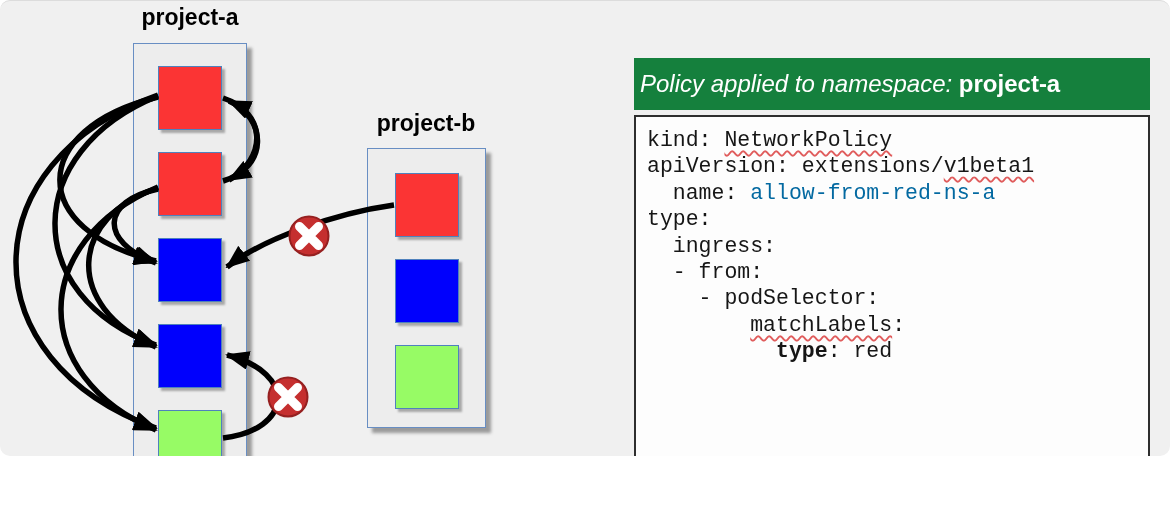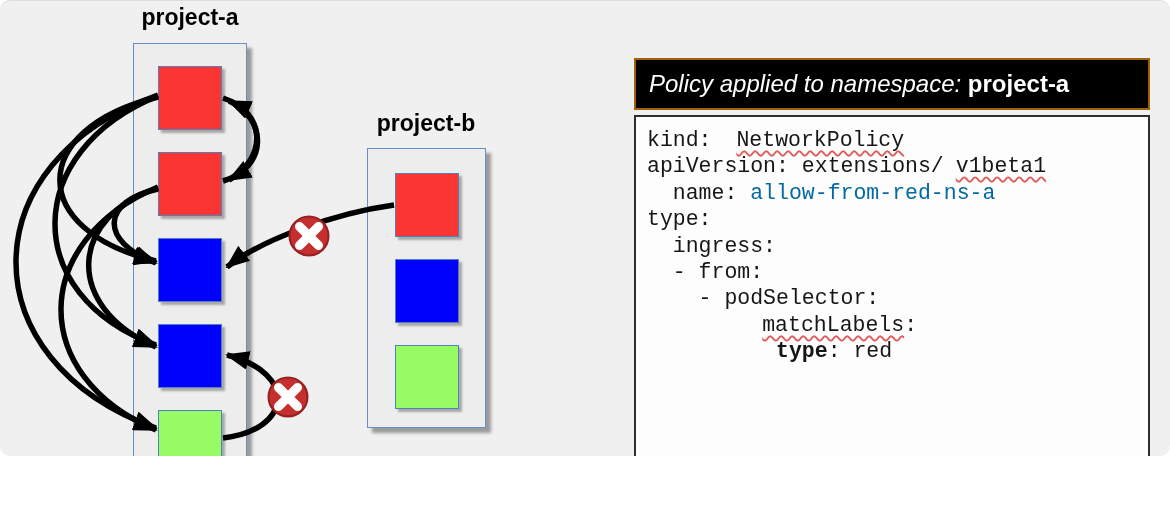--- a/index.html
+++ b/index.html
@@ -28,37 +28,37 @@
     position:absolute;font-weight:bold;font-size:23px;color:#000;
     text-align:center;z-index:2;
   }
   #title-a{left:133px;top:3px;width:114px;}
   #title-b{left:362px;top:109px;width:128px;}
   
   svg.overlay{position:absolute;left:0;top:0;z-index:5;pointer-events:none;}
   
   .panel-header{
     position:absolute;left:634px;top:57px;width:516px;height:52px;
-    background:#000000;border:2px solid #a16207;box-sizing:border-box;
-    color:#ffffff;display:flex;align-items:center;padding-left:13px;
+    background:#15803d;border:2px solid #15803d;box-sizing:border-box;
+    color:#ffffff;display:flex;align-items:center;padding-left:4px;
     font-size:24px;font-style:italic;z-index:2;
   }
   .panel-header .ns{font-style:normal;font-weight:bold;white-space:pre;}
   .panel-header .prefix{white-space:pre;}
   .code-box{
     position:absolute;left:634px;top:114px;width:516px;height:368px;
     background:#fdfdfd;border:2px solid #2e2e2e;box-sizing:border-box;
     padding:10px 6px 0 11px;z-index:2;
     font-family:"Liberation Mono","DejaVu Sans Mono",monospace;
     font-size:21.5px;line-height:26.4px;color:#161616;
   }
   .code-line{white-space:pre;}
   .code-line .sp{
     text-decoration:underline wavy #e05c5c;
-    text-decoration-thickness:1.5px;text-underline-offset:4px;margin-left:12px;
+    text-decoration-thickness:1.5px;text-underline-offset:4px;
   }
   .code-line .val{color:#0369a1;}
   .code-line .b{font-weight:bold;}
 </style>
 </head>
 <body>
 
 <div class="slide">
 
   <div class="proj-title" id="title-a">project-a</div>

